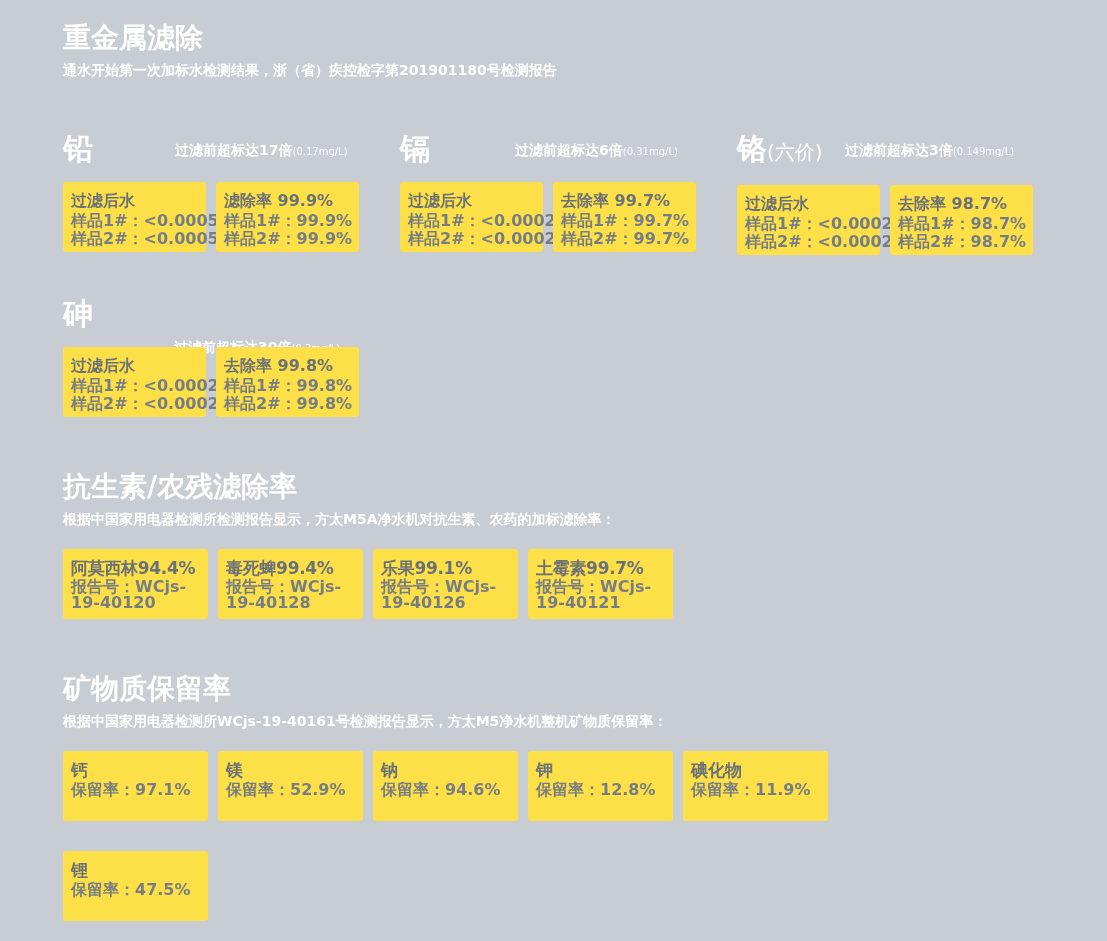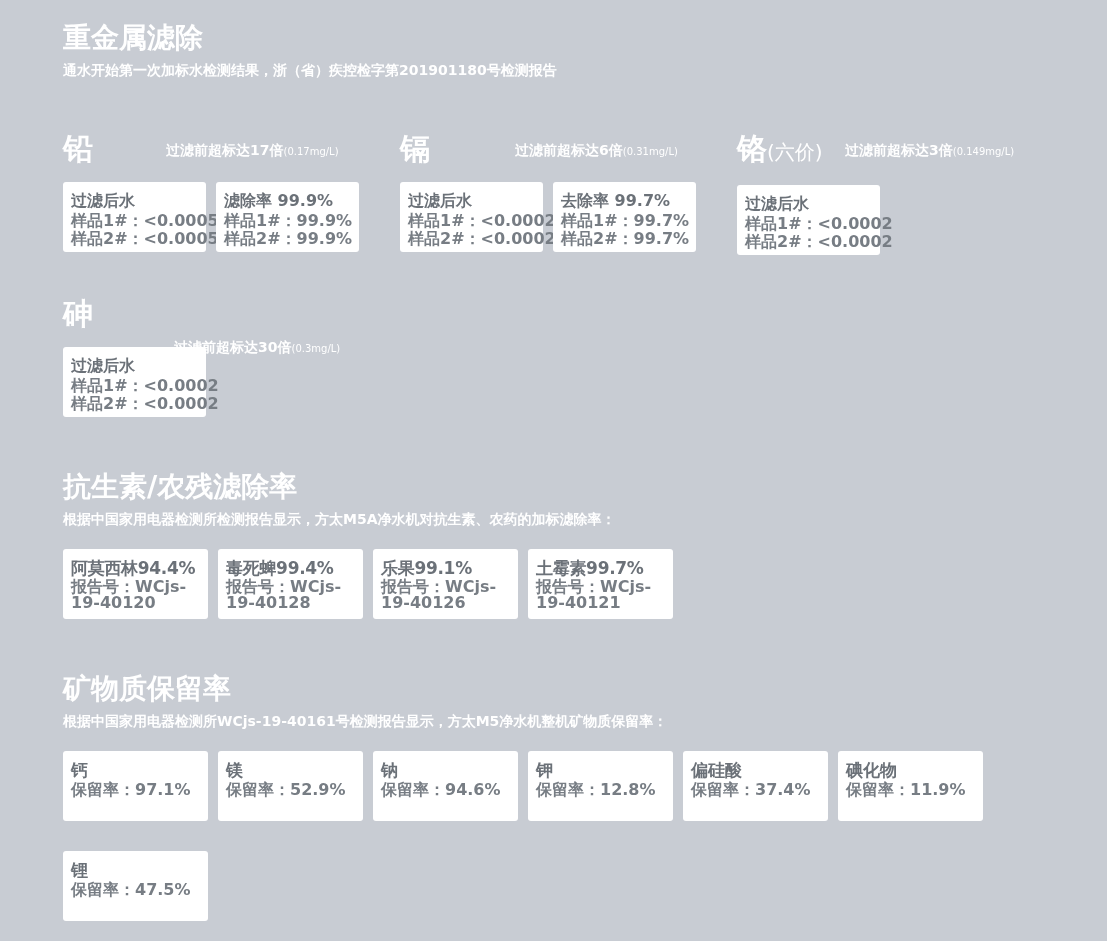--- a/index.html
+++ b/index.html
@@ -10,40 +10,40 @@
     .section-sub { position: absolute; left: 63px; font-size: 14px; font-weight: bold; color: #ffffff; line-height: 18px; white-space: nowrap; }
 
     .metal { position: absolute; width: 300px; }
     .metal-head { position: relative; height: 40px; }
     .metal-name { position: absolute; left: 0; top: 0; font-size: 30px; font-weight: bold; color: #ffffff; line-height: 36px; }
     .metal-name small { font-size: 20px; font-weight: normal; }
     .metal-exceed { position: absolute; top: 10px; font-size: 14px; font-weight: bold; color: #ffffff; white-space: nowrap; line-height: 18px; }
     .metal-exceed .conc { font-size: 10px; font-weight: normal; }
 
     .cards { position: absolute; display: flex; gap: 10px; }
-    .card { background: #ffffff; border-radius: 3px; width: 143px; height: 70px; padding: 8px 8px 0 8px; color: #6b7178; }
+    .card { background: #fde047; border-radius: 3px; width: 143px; height: 70px; padding: 8px 8px 0 8px; color: #6b7178; }
     .card-title { font-size: 16px; font-weight: bold; line-height: 22px; color: #6b7178; white-space: nowrap; }
     .card-line { font-size: 16px; font-weight: bold; line-height: 18px; color: #777d84; white-space: nowrap; }
 
     .row-cards { position: absolute; left: 63px; display: flex; gap: 10px; }
     .row-cards .card { width: 145px; }
     .anti .card-title { font-size: 17px; letter-spacing: -0.3px; }
     .anti .card-line { line-height: 16px; white-space: normal; width: 120px; }
     .mineral .card-title { font-size: 17px; }
   </style>
 </head>
 <body>
 
 <div class="section-title" style="top:21px;">重金属滤除</div>
 <div class="section-sub" style="top:61px;">通水开始第一次加标水检测结果，浙（省）疾控检字第201901180号检测报告</div>
 
 <div class="metal" style="left:63px; top:131px;">
   <div class="metal-head">
     <div class="metal-name"><span>铅</span><small></small></div>
-    <div class="metal-exceed" style="left:103px;"><span>过滤前超标达17倍</span><span class="conc">(0.17mg/L)</span></div>
+    <div class="metal-exceed" style="left:112px;"><span>过滤前超标达17倍</span><span class="conc">(0.17mg/L)</span></div>
   </div>
 </div>
 <div class="cards" style="left:63px; top:182px;">
   <div class="card">
     <div class="card-title">过滤后水</div>
     <div class="card-line">样品1#：&lt;0.0005</div>
     <div class="card-line">样品2#：&lt;0.0005</div>
   </div>
   <div class="card">
     <div class="card-title">滤除率 99.9%</div>
@@ -76,33 +76,43 @@
     <div class="metal-name"><span>铬</span><small>(六价)</small></div>
     <div class="metal-exceed" style="left:108px;"><span>过滤前超标达3倍</span><span class="conc">(0.149mg/L)</span></div>
   </div>
 </div>
 <div class="cards" style="left:737px; top:185px;">
   <div class="card">
     <div class="card-title">过滤后水</div>
     <div class="card-line">样品1#：&lt;0.0002</div>
     <div class="card-line">样品2#：&lt;0.0002</div>
   </div>
+  <div class="card">
+    <div class="card-title">去除率 98.7%</div>
+    <div class="card-line">样品1#：98.7%</div>
+    <div class="card-line">样品2#：98.7%</div>
+  </div>
 </div>
 
 <div class="metal" style="left:63px; top:296px;">
   <div class="metal-head">
     <div class="metal-name"><span>砷</span><small></small></div>
     <div class="metal-exceed" style="left:111px;margin-top:32px;"><span>过滤前超标达30倍</span><span class="conc">(0.3mg/L)</span></div>
   </div>
 </div>
 <div class="cards" style="left:63px; top:347px;">
   <div class="card">
     <div class="card-title">过滤后水</div>
     <div class="card-line">样品1#：&lt;0.0002</div>
     <div class="card-line">样品2#：&lt;0.0002</div>
+  </div>
+  <div class="card">
+    <div class="card-title">去除率 99.8%</div>
+    <div class="card-line">样品1#：99.8%</div>
+    <div class="card-line">样品2#：99.8%</div>
   </div>
 </div>
 
 <div class="section-title" style="top:470px;">抗生素/农残滤除率</div>
 <div class="section-sub" style="top:510px;">根据中国家用电器检测所检测报告显示，方太M5A净水机对抗生素、农药的加标滤除率：</div>
 
 <div class="row-cards anti" style="top:549px;">
   <div class="card">
     <div class="card-title">阿莫西林94.4%</div>
     <div class="card-line">报告号：WCjs-19-40120</div>
@@ -135,24 +145,20 @@
   </div>
   <div class="card">
     <div class="card-title">钠</div>
     <div class="card-line">保留率：94.6%</div>
   </div>
   <div class="card">
     <div class="card-title">钾</div>
     <div class="card-line">保留率：12.8%</div>
   </div>
   <div class="card">
-    <div class="card-title">偏硅酸</div>
-    <div class="card-line">保留率：37.4%</div>
-  </div>
-  <div class="card">
     <div class="card-title">碘化物</div>
     <div class="card-line">保留率：11.9%</div>
   </div>
 </div>
 
 <div class="row-cards mineral" style="top:851px;">
   <div class="card">
     <div class="card-title">锂</div>
     <div class="card-line">保留率：47.5%</div>
   </div>

